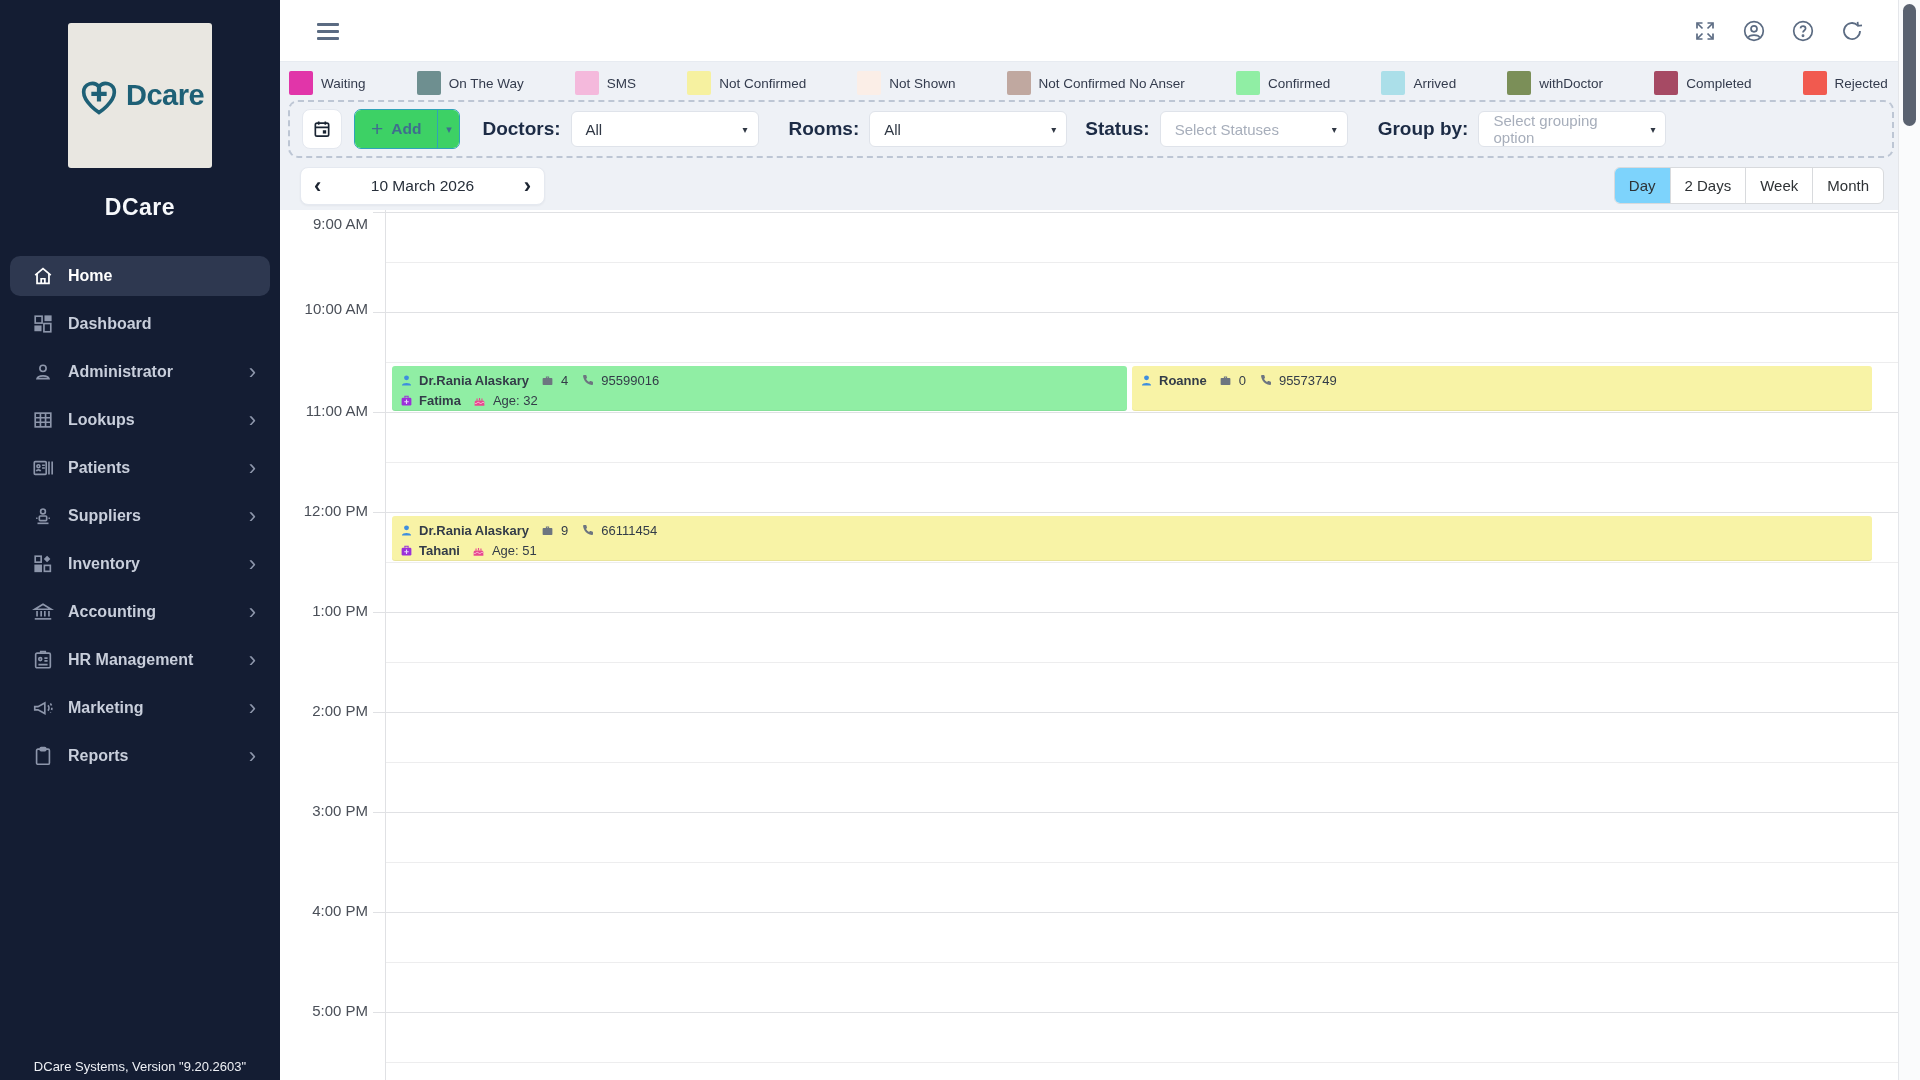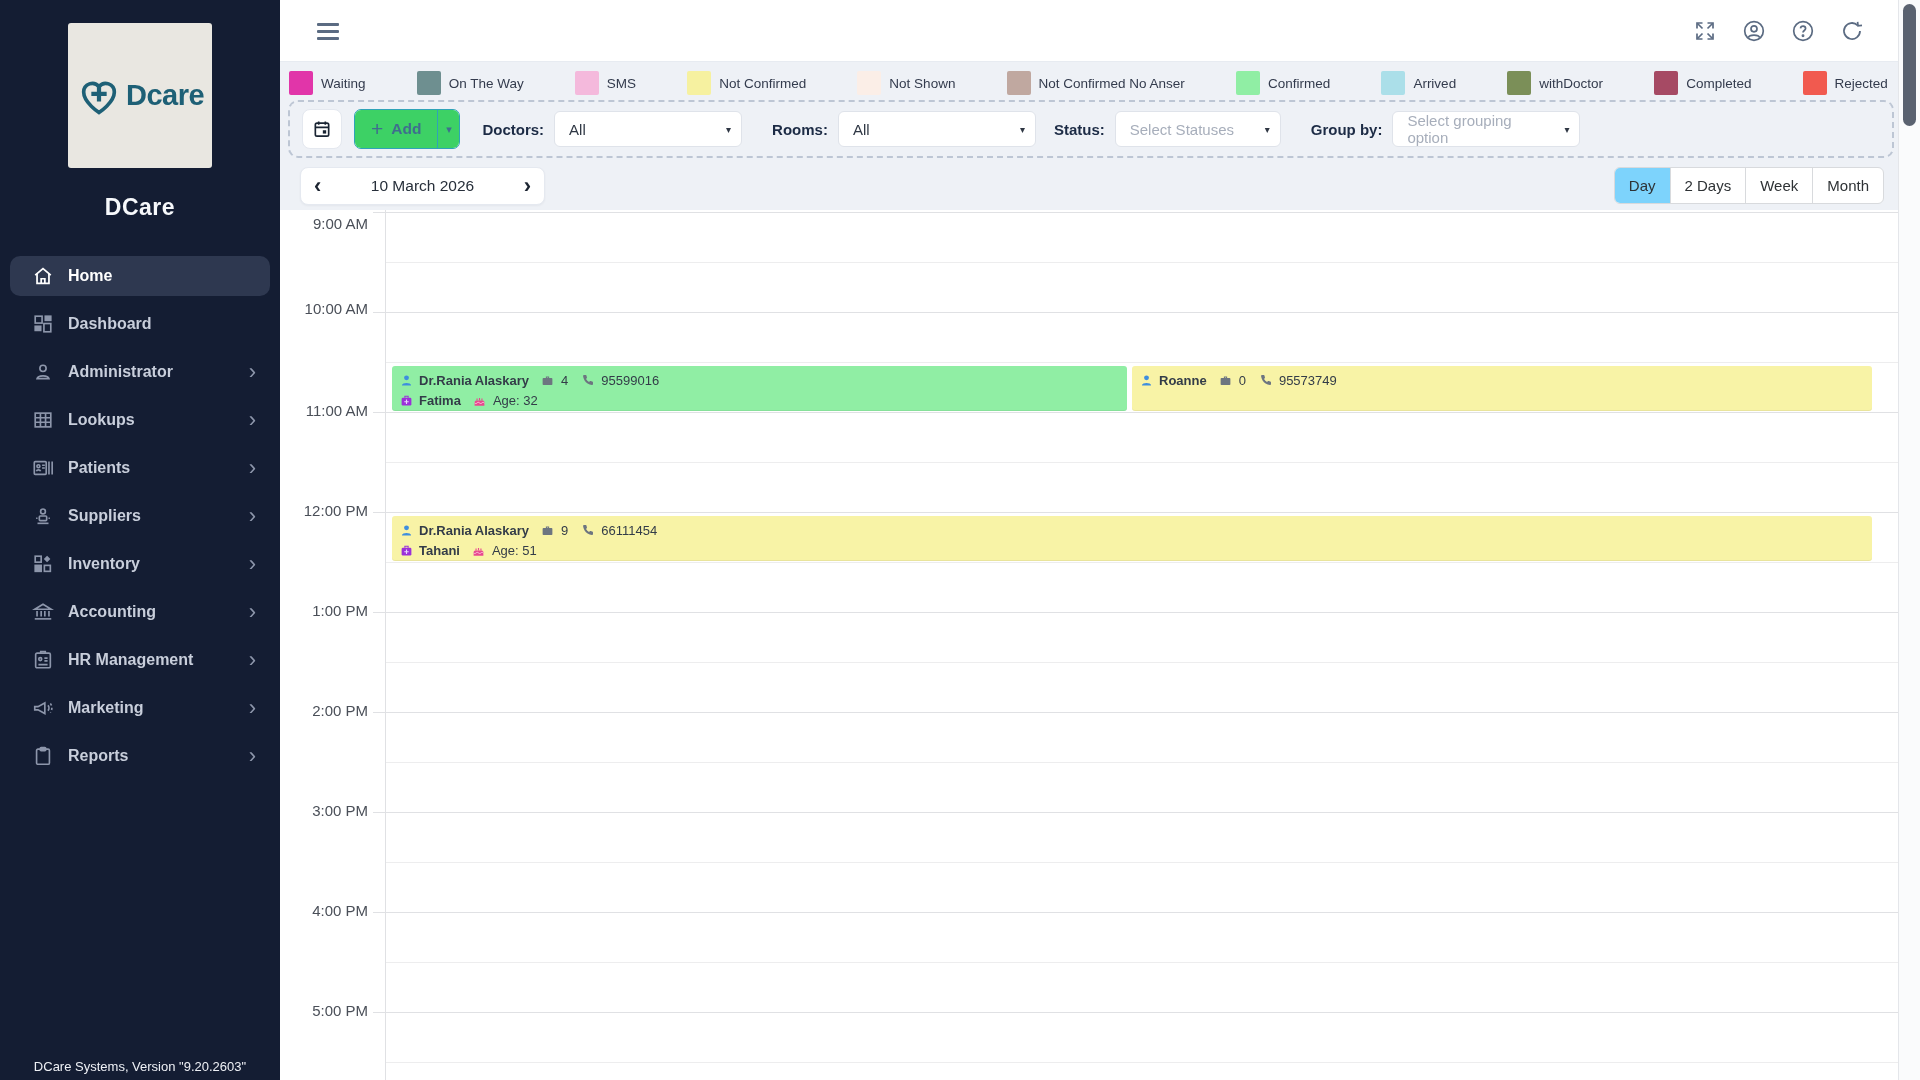--- a/index.html
+++ b/index.html
@@ -36,27 +36,27 @@
   .swatch { width:24px; height:24px; border-radius:2px; display:inline-block; }
   .legend-label { margin-left:8px; font-size:13.5px; color:#333b4d; white-space:nowrap; }
 
   
   .filterbar { position:absolute; left:8px; top:100px; width:1606px; height:58px; border:2px dashed #bdc6d4; border-radius:10px; display:flex; align-items:center; padding-left:12px; }
   .cal-btn { width:40px; height:40px; background:#fff; border:1px solid #e4e8ef; border-radius:8px; display:flex; align-items:center; justify-content:center; color:#1a2433; cursor:pointer; }
   .add-split { display:flex; margin-left:12px; height:40px; border:1px solid #2fa3b8; border-radius:7px; overflow:hidden; }
   .add-main { display:flex; align-items:center; gap:8px; background:#3dd165; border:none; padding:0 16px; font-size:15.5px; font-weight:600; color:#3f6e8e; cursor:pointer; font-family:inherit; }
   .add-main .plus { font-size:21px; font-weight:400; line-height:18px; }
   .add-caret { width:22px; background:#3dd165; border:none; border-left:1px solid #2fa3b8; color:#3f6e8e; font-size:11px; cursor:pointer; }
-  .flabel { font-size:15px; font-weight:700; color:#1c2b45; white-space:nowrap; }
+  .flabel { font-size:19px; font-weight:700; color:#1c2b45; white-space:nowrap; }
   .ml22 { margin-left:22px; } .ml30 { margin-left:30px; } .ml18 { margin-left:18px; }
   .select { position:relative; margin-left:10px; height:36px; background:#fff; border:1px solid #dfe3ea; border-radius:6px; display:flex; align-items:center; padding:0 37px 0 14px; font-size:15px; color:#2f3744; cursor:pointer; }
   .select .caret { position:absolute; right:10px; font-size:10px; color:#2f3744; }
   .select.placeholder { color:#a7aebb; }
   .select.placeholder .caret { color:#2f3744; }
-  .w188 { width:188px; } .w198 { width:198px; } .w182 { width:166px; }
+  .w188 { width:188px; } .w198 { width:198px; } .w182 { width:188px; }
 
   
   .datebar { position:absolute; left:0; top:167px; width:1640px; height:38px; }
   .datenav { position:absolute; left:20px; top:0; width:245px; height:38px; background:#fff; border:1px solid #e5e9f0; border-radius:8px; box-shadow:0 1px 2px rgba(30,40,60,.05); display:flex; align-items:center; justify-content:space-between; padding:0 13px; }
   .datenav .chev { font-size:22px; font-weight:700; color:#1c2431; background:none; border:none; cursor:pointer; line-height:20px; font-family:inherit; }
   .date-text { font-size:15.5px; color:#272f3a; }
   .segments { position:absolute; right:36px; top:0; height:37px; display:flex; background:#fff; border:1px solid #d8dadd; border-radius:6px; overflow:hidden; }
   .seg { display:flex; align-items:center; justify-content:center; padding:0 14px; font-size:15px; color:#2e3235; border-right:1px solid #d8dadd; cursor:pointer; white-space:nowrap; }
   .seg:last-child { border-right:none; }
   .seg.active { background:#7dd3fc; }

